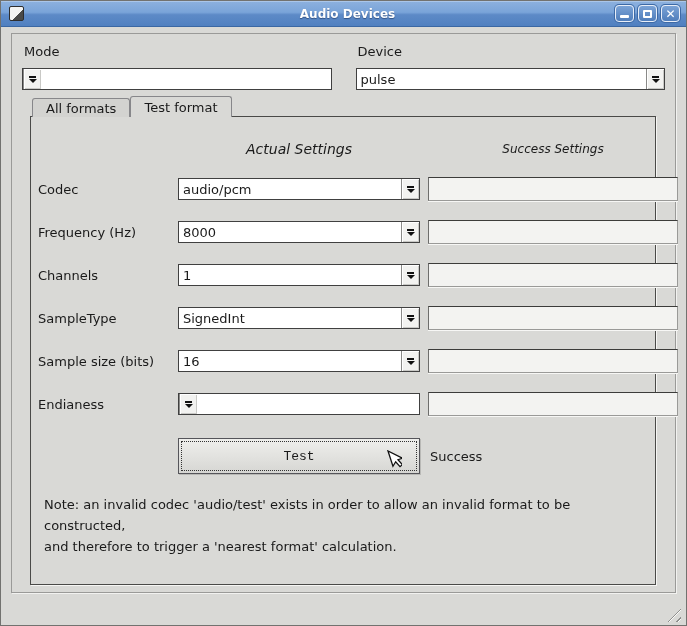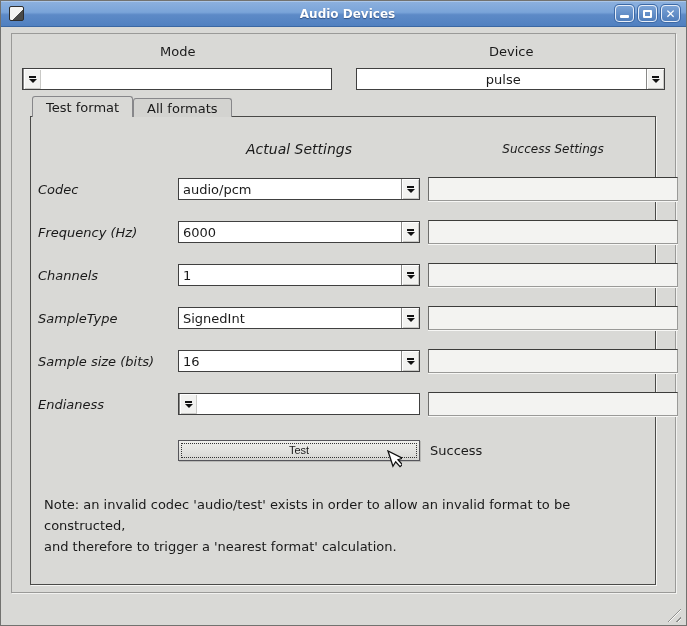--- a/index.html
+++ b/index.html
@@ -56,21 +56,21 @@
   
   .body { position: relative; height: 599px; padding: 6px 10px; }
   .outer-frame {
     height: 560px;
     border: 1px solid #9a9a98;
     box-shadow: 1px 1px 0 #f2f2f0;
     padding: 8px 10px 0 10px;
     background: #d9d9d6;
   }
   
-  .top-row { display: flex; gap: 24px; text-align: center; }
+  .top-row { display: flex; gap: 24px; }
   .top-col { flex: 1; }
   .top-col label { display: block; margin: 2px 0 9px 2px; }
   .combo {
     height: 22px;
     background: #ffffff;
     border: 1px solid #404040;
     display: flex; align-items: center;
     overflow: hidden;
   }
   .combo-value { flex: 1; padding-left: 4px; white-space: nowrap; }
@@ -113,35 +113,35 @@
   .grid-row {
     display: grid;
     grid-template-columns: 132px 242px 250px;
     column-gap: 8px;
     align-items: center;
   }
   .col-headers { margin-bottom: 20px; }
   .hdr-actual { grid-column: 2; text-align: center; font-style: italic; font-size: 14px; }
   .hdr-nearest { grid-column: 3; text-align: center; font-style: italic; font-size: 12px; }
   .form-row { height: 24px; margin-bottom: 19px; }
-  .row-label { white-space: nowrap; font-style: italic; }
+  .row-label { white-space: nowrap; }
   .nearest-field {
     height: 24px;
     background: #f3f3f1;
     border: 1px solid #9a9a98;
     border-top-color: #3c3c3a;
     border-left-color: #6e6e6c;
     box-shadow: 0 1px 0 #f7f7f5;
   }
   
   .test-row { margin-top: 22px; height: 24px; }
   .test-button {
     grid-column: 2;
-    height: 21px; width: 100%;
-    font-family: Liberation Sans, sans-serif; font-size: 11px; color: #1a1a1a;
+    height: 36px; width: 100%;
+    font-family: Liberation Mono, monospace; font-size: 13px; color: #1a1a1a;
     background: linear-gradient(#efefec, #d6d6d3);
     border: 1px solid #55555a;
     box-shadow: 1px 1px 0 #b9b9b6;
     outline: 1px dotted #333;
     outline-offset: -4px;
   }
   .test-status { grid-column: 3; justify-self: start; padding-left: 2px; text-align: right; }
   
   .note { margin: 32px 0 0 6px; line-height: 21px; }
   
@@ -196,22 +196,22 @@
             <span class="combo-value">pulse</span>
             <span class="combo-arrow">
                 <i class="bar"></i>
                 <i class="tri"></i>
               </span>
           </div>
         </div>
       </div>
 
       <div class="tabs">
+        <div class="tab inactive">All formats</div>
         <div class="tab active">Test format</div>
-        <div class="tab inactive">All formats</div>
       </div>
 
       <div class="tab-panel">
 
         <div class="grid-row col-headers">
           <div class="hdr-actual">Actual Settings</div>
           <div class="hdr-nearest">Success Settings</div>
         </div>
 
         <div class="grid-row form-row">
@@ -222,21 +222,21 @@
                 <i class="bar"></i>
                 <i class="tri"></i>
               </span>
           </div>
           <div class="nearest-field"></div>
         </div>
 
         <div class="grid-row form-row">
           <label class="row-label">Frequency (Hz)</label>
           <div class="combo">
-            <span class="combo-value">6000</span>
+            <span class="combo-value">8000</span>
             <span class="combo-arrow">
                 <i class="bar"></i>
                 <i class="tri"></i>
               </span>
           </div>
           <div class="nearest-field"></div>
         </div>
 
         <div class="grid-row form-row">
           <label class="row-label">Channels</label>

